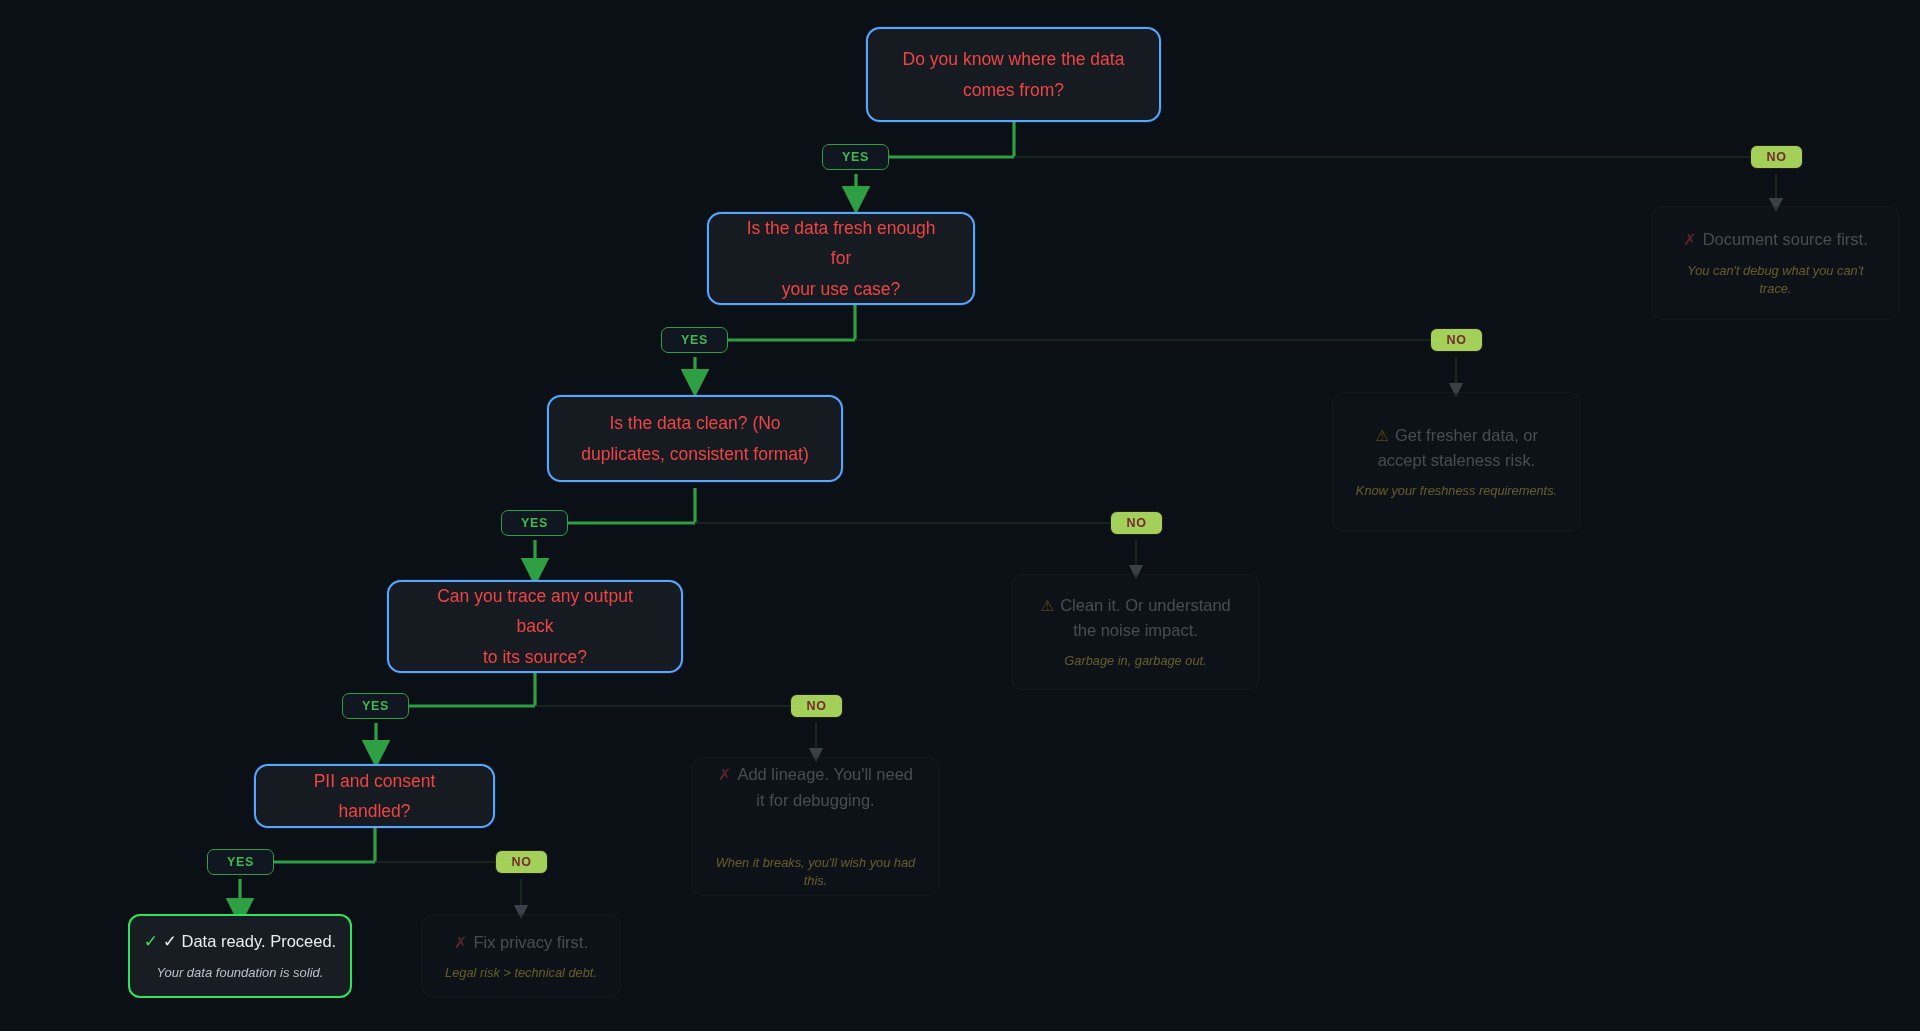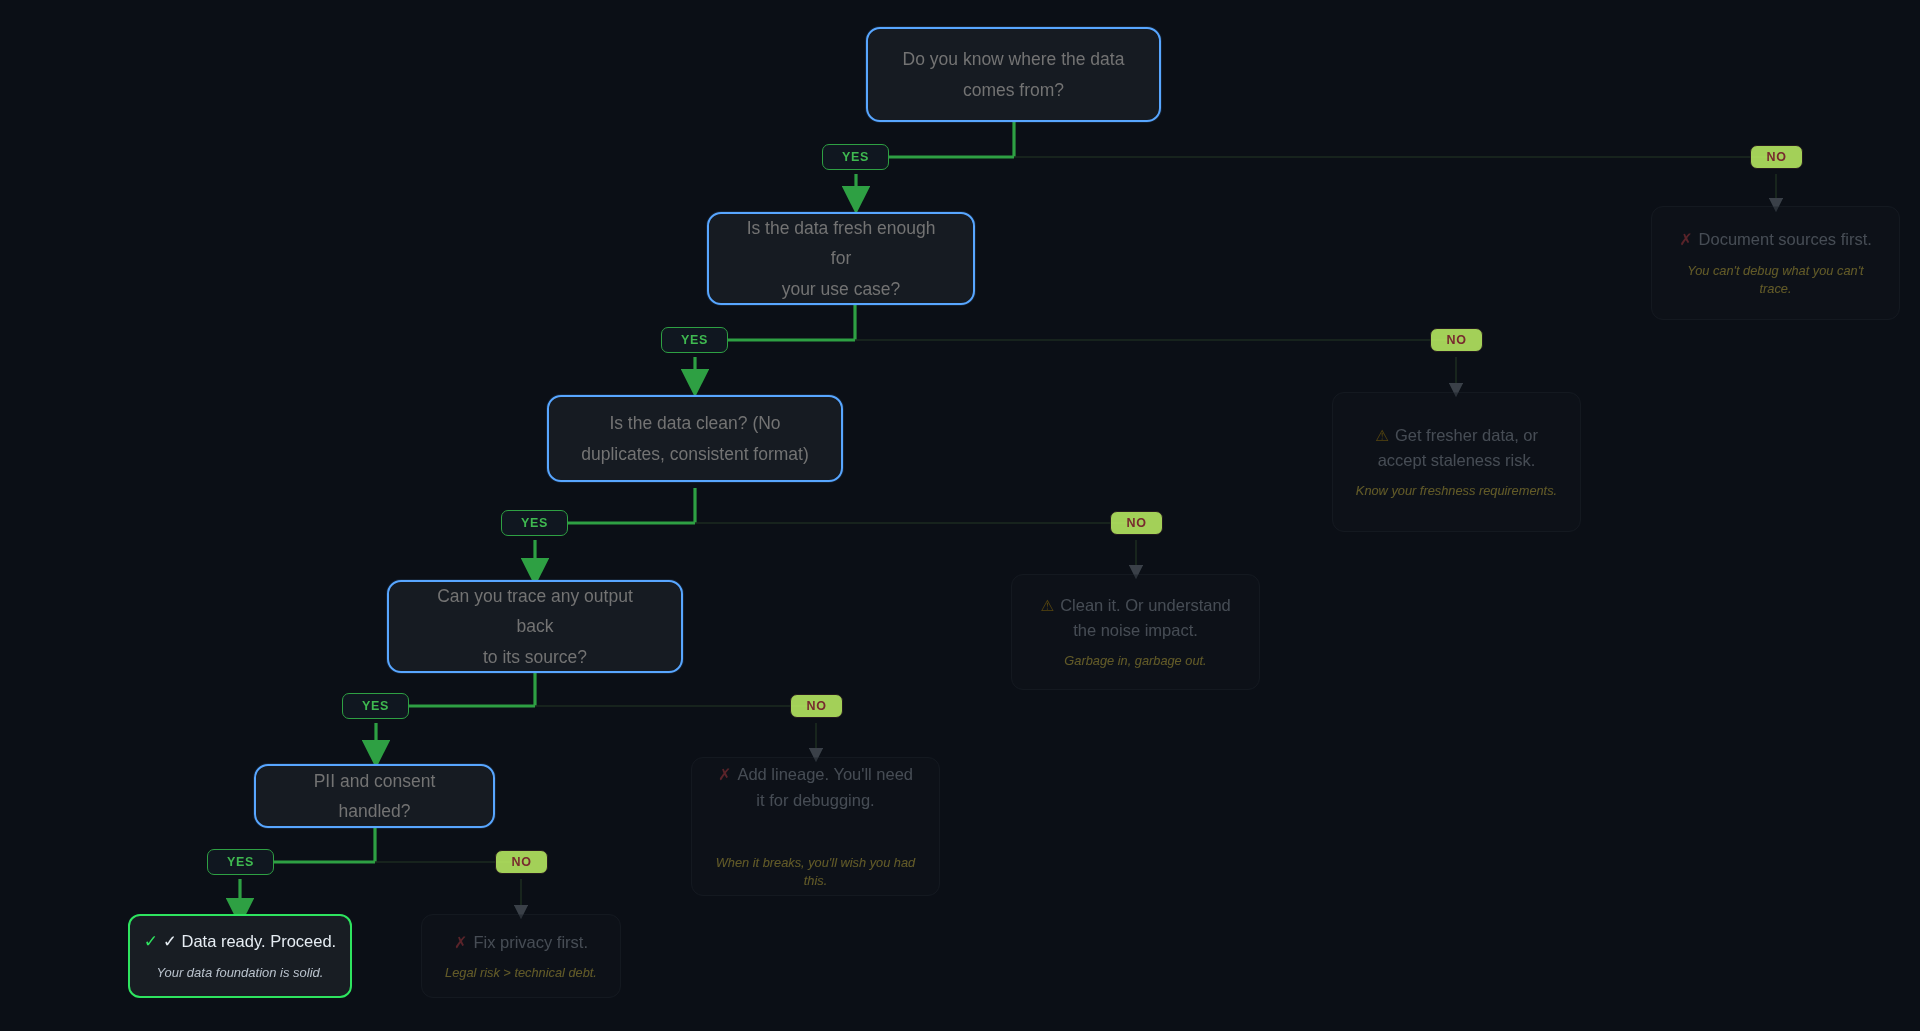--- a/index.html
+++ b/index.html
@@ -31,21 +31,21 @@
   
   .node-decision {
     position: absolute;
     background: #161b22;
     border: 2px solid #58a6ff;
     border-radius: 14px;
     display: flex;
     align-items: center;
     justify-content: center;
     text-align: center;
-    color: #737373;
+    color: #ef4444;
     font-size: 17.5px;
     line-height: 1.72;
     padding: 14px 28px;
     box-shadow: 0 0 0 1px rgba(88,166,255,0.12);
   }
   .node-decision .txt { display: block; width: 100%; }
 
   
   .node-success {
     position: absolute;
@@ -220,21 +220,21 @@
 
   <div class="node-decision" style="left:387px; top:580px; width:296px; height:93px;">
     <span class="txt"><span>Can you trace any output back</span><br><span>to its source?</span></span>
   </div>
 
   <div class="node-decision" style="left:254px; top:764px; width:241px; height:64px;">
     <span class="txt"><span>PII and consent handled?</span></span>
   </div>
 
   <div class="node-dim" style="left:1651px; top:206px; width:249px; height:114px;">
-    <div class="line1"><span class="ic-x">✗</span><span>Document sources first.</span></div>
+    <div class="line1"><span class="ic-x">✗</span><span>Document source first.</span></div>
     <div class="line2">You can't debug what you can't trace.</div>
   </div>
 
   <div class="node-dim" style="left:1332px; top:392px; width:249px; height:140px;">
     <div class="line1"><span class="ic-warn">⚠</span><span>Get fresher data, or accept staleness risk.</span></div>
     <div class="line2">Know your freshness requirements.</div>
   </div>
 
   <div class="node-dim" style="left:1011px; top:574px; width:249px; height:116px;">
     <div class="line1"><span class="ic-warn">⚠</span><span>Clean it. Or understand the noise impact.</span></div>

